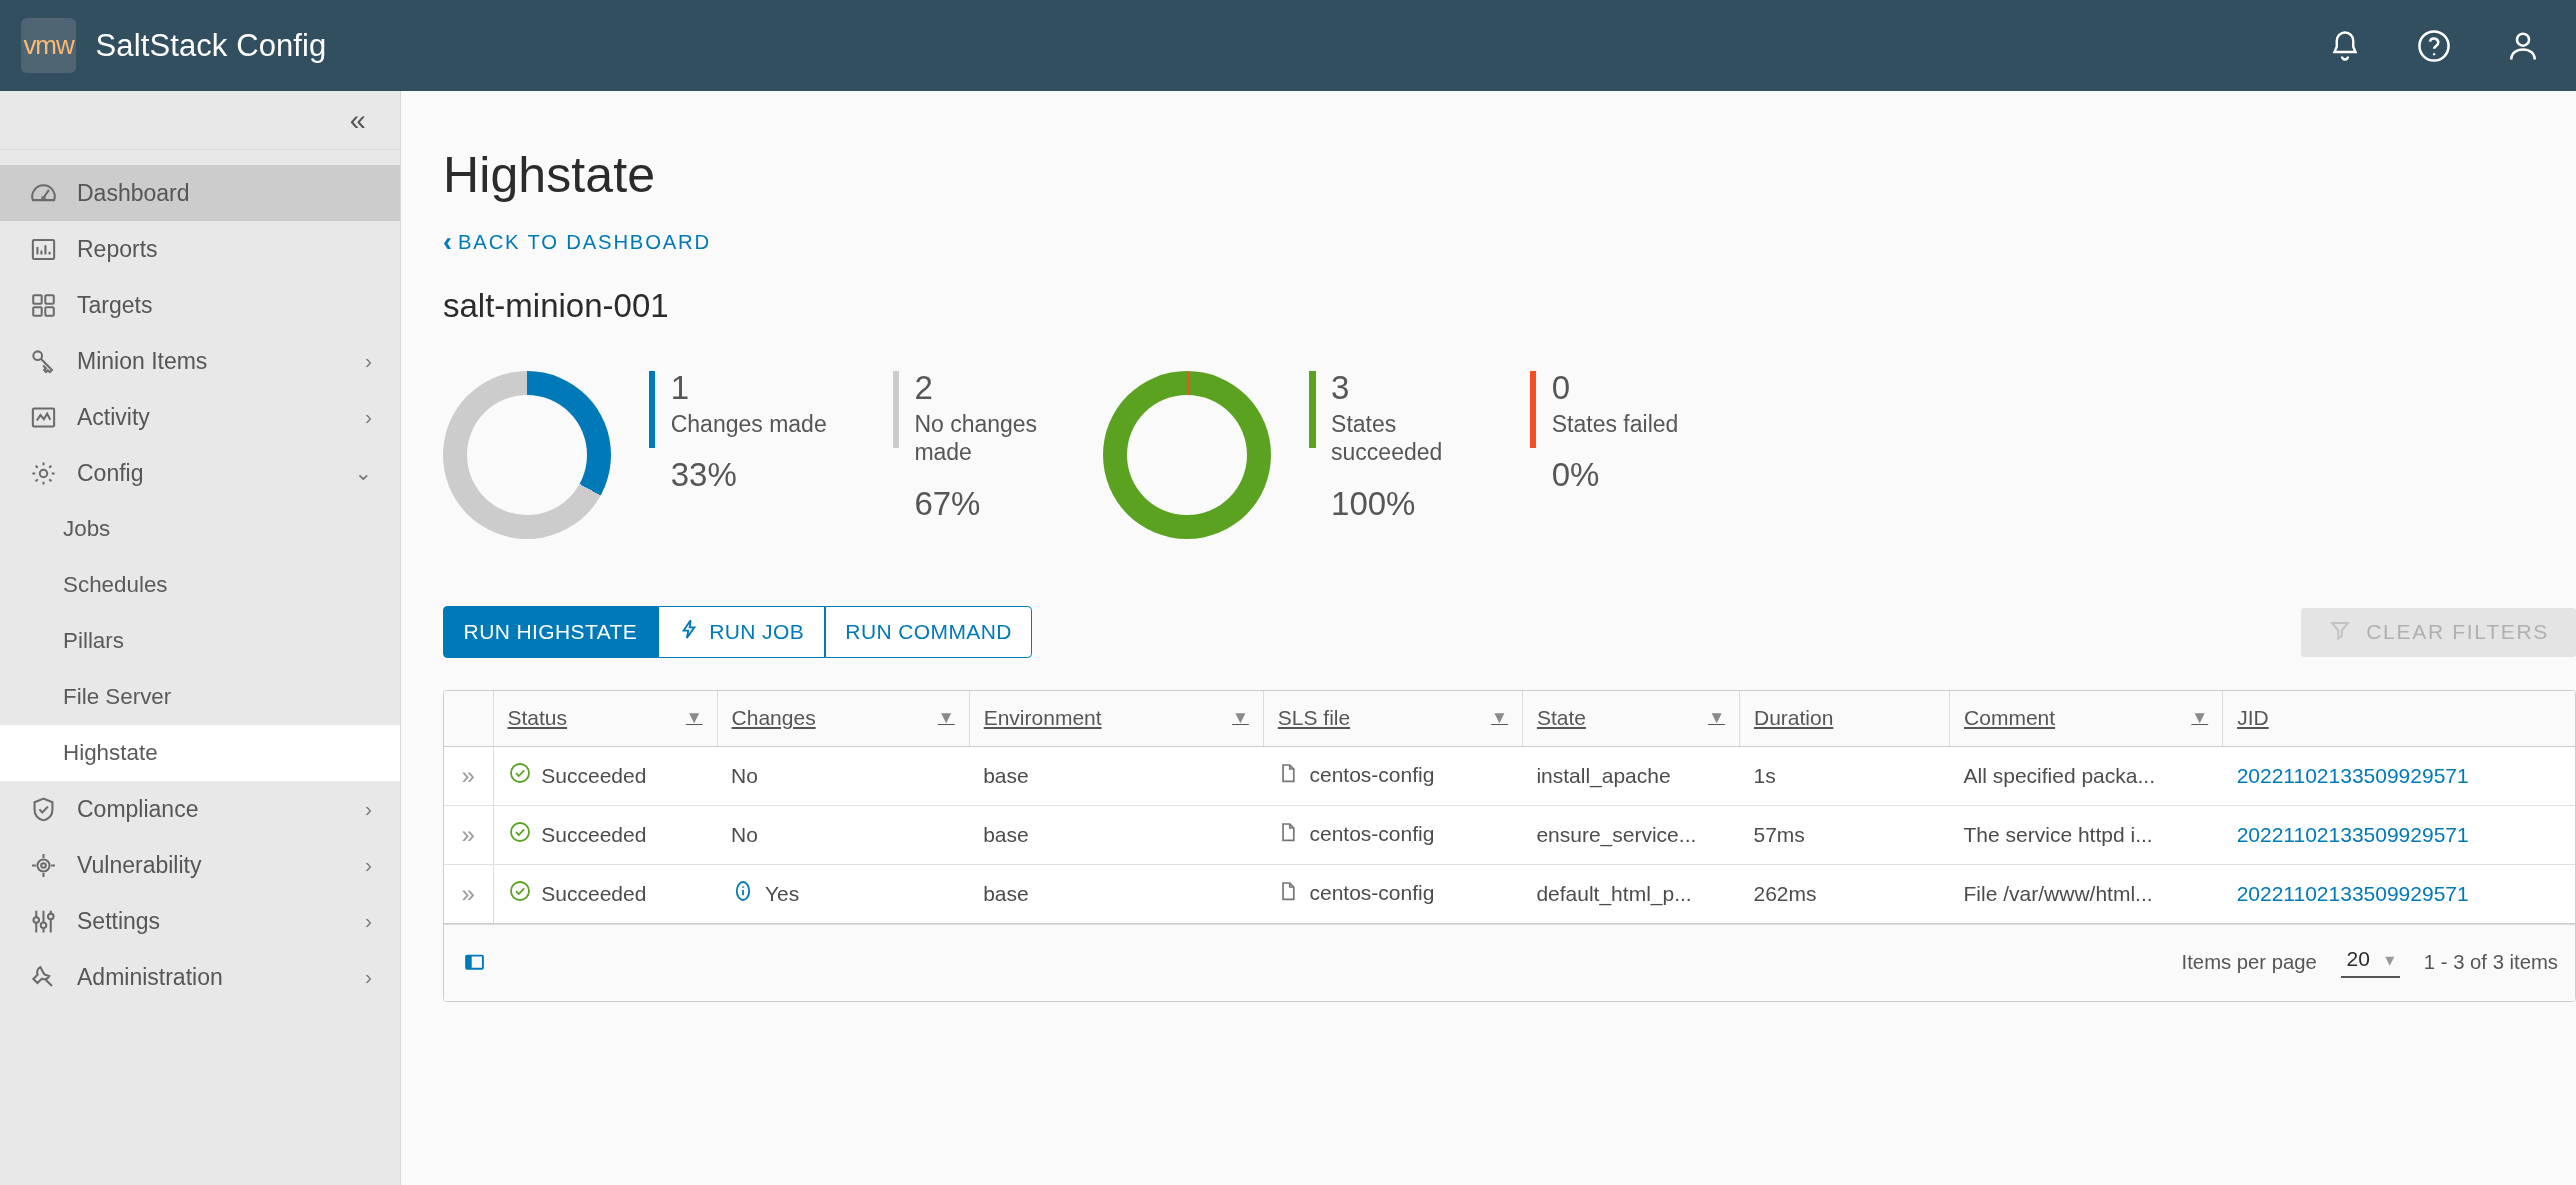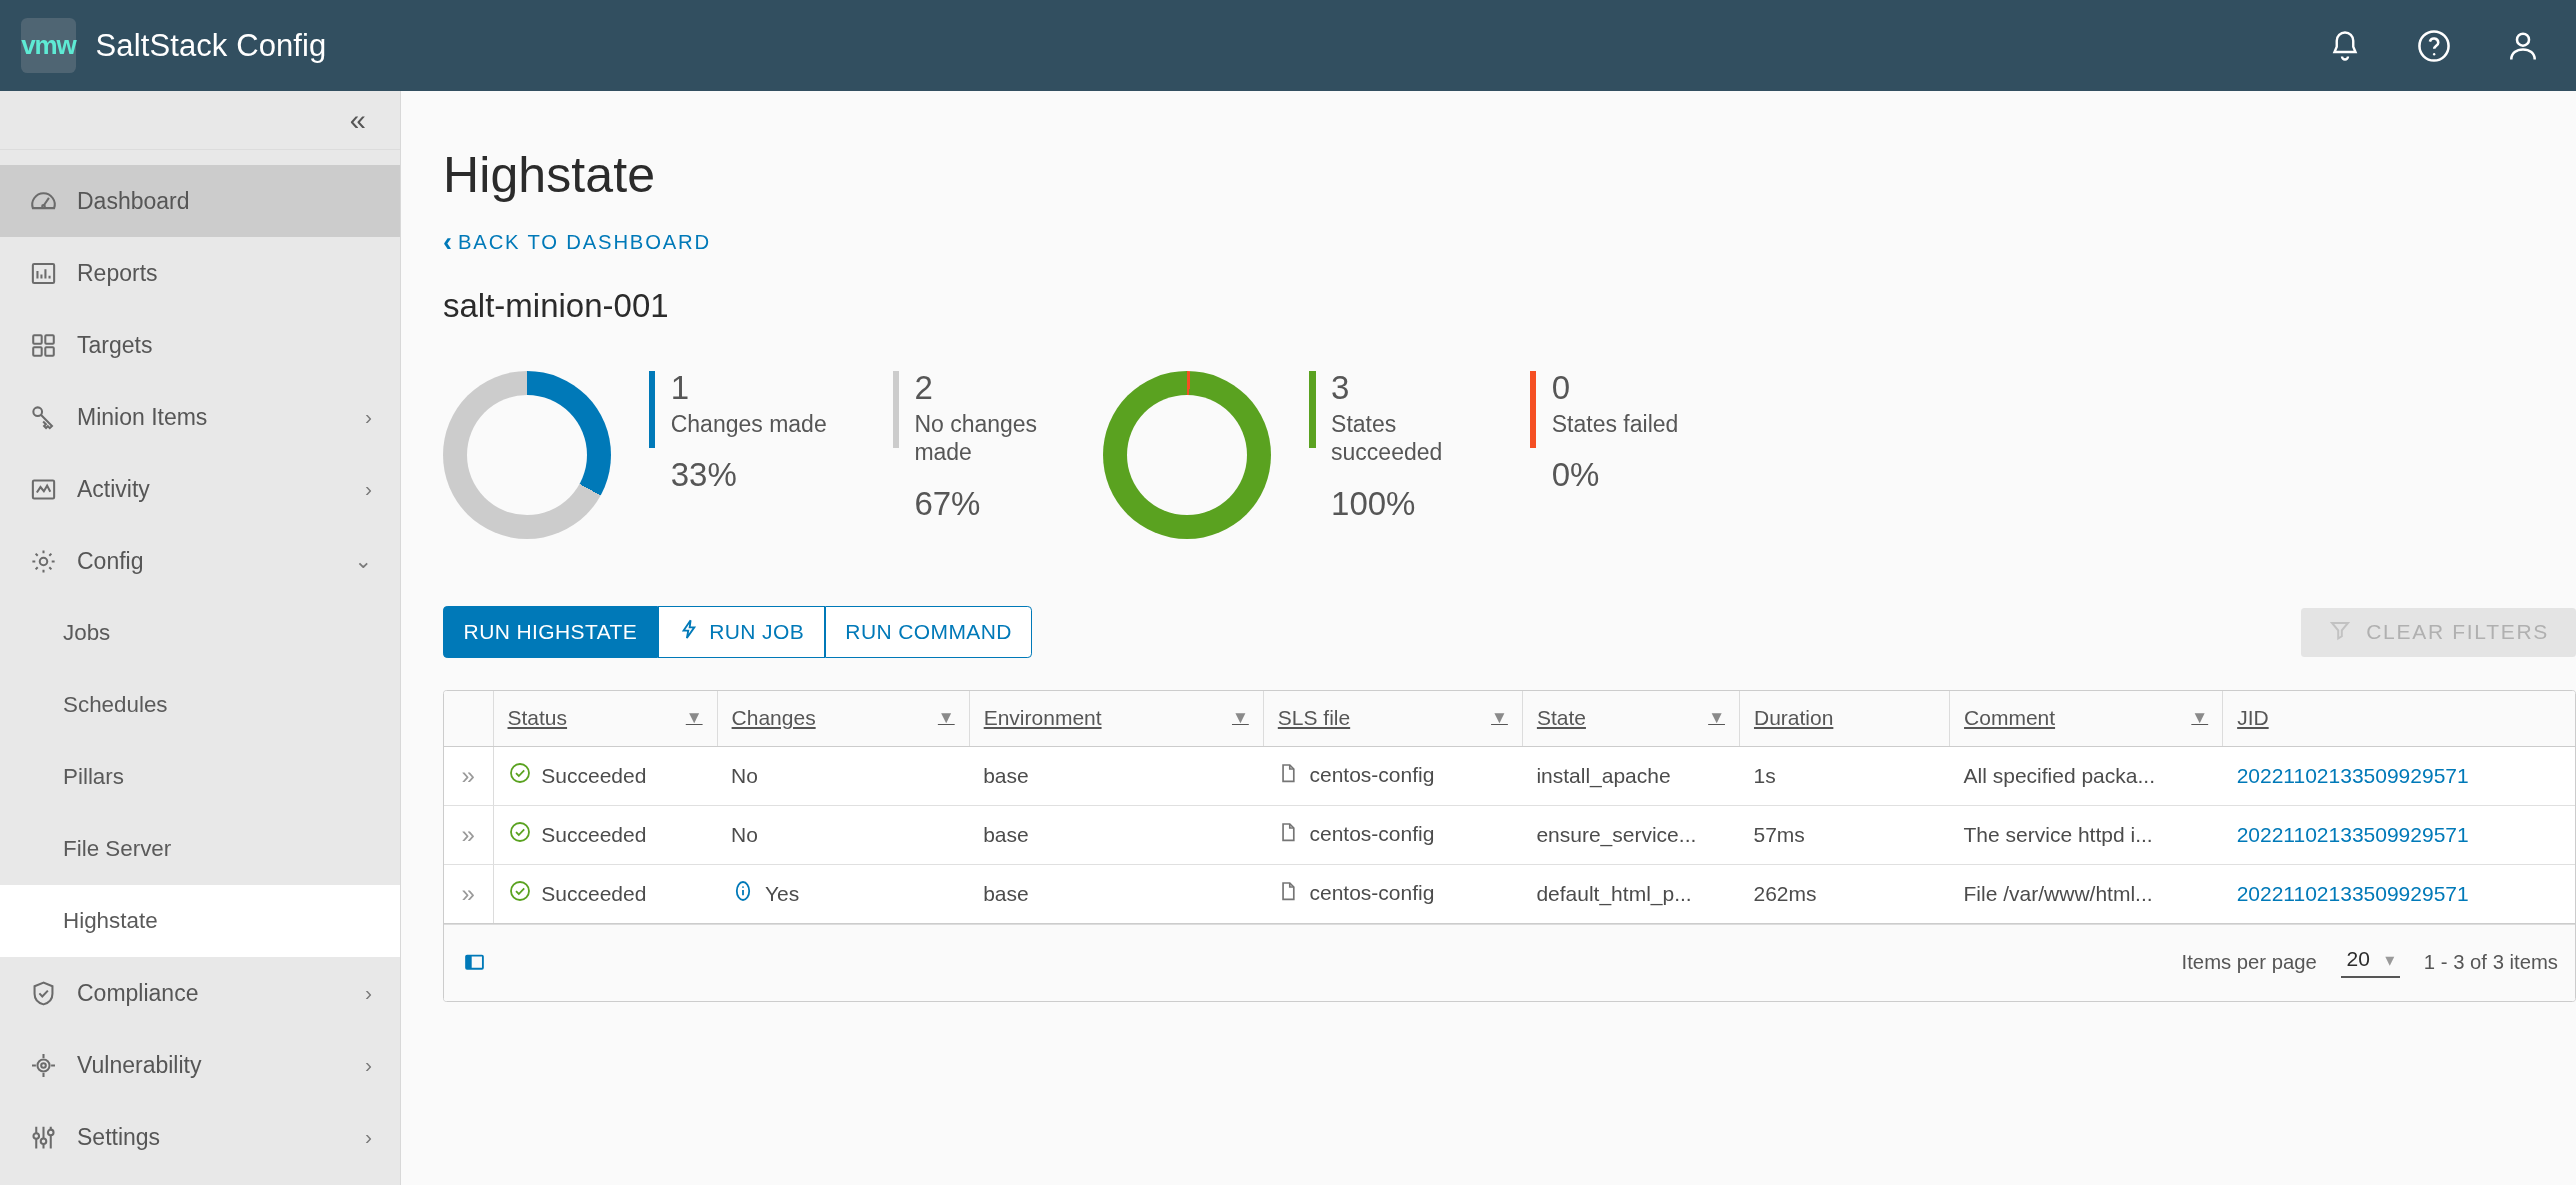--- a/index.html
+++ b/index.html
@@ -18,21 +18,21 @@
     padding: 0 27px 0 21px;
     color: #fff;
   }
   .logo-box {
     width: 55px; height: 55px; border-radius: 6.3px;
     background: #4F6573;
     display: flex; align-items: center; justify-content: center;
     margin-right: 19.6px;
   }
   .logo-text {
-    font-size: 26px; font-weight: 700; letter-spacing: -1.1px; color: #5eead4;
+    font-size: 26px; font-weight: 400; letter-spacing: -1.1px; color: #fdba74;
     font-family: "Liberation Sans", sans-serif;
   }
   .app-title { font-size: 31px; font-weight: 400; letter-spacing: 0.1px; }
   .header-spacer { flex: 1; }
   .header-icons { display: flex; align-items: center; gap: 50px; padding-right: 7px; }
   .hicon { width: 39px; height: 39px; display: flex; align-items: center; justify-content: center; cursor: pointer; }
   .hicon svg { stroke: #ffffff; fill: none; stroke-width: 1.6; }
 
   
   .body-row { display: flex; flex: 1; min-height: 0; }
@@ -45,21 +45,21 @@
     border-right: 0.7px solid #d8d8d8;
   }
   .collapse-row {
     height: 59px; display: flex; align-items: center; justify-content: flex-end;
     padding-right: 34px; border-bottom: 0.7px solid #dcdcdc;
   }
   .collapse-btn { font-size: 29px; color: #565656; cursor: pointer; line-height: 1; }
   .nav { padding-top: 15.4px; flex: 1; overflow: hidden; }
   .nav-item {
     display: flex; align-items: center;
-    height: 72px; padding: 0 28px 0 27px;
+    height: 56px; padding: 0 28px 0 27px;
     font-size: 23px; color: #565656; cursor: pointer;
   }
   .nav-item.active { background: #cccccc; }
   .nav-item.activewhite { background: #ffffff; }
   .nav-ico {
     width: 32px; height: 32px; min-width: 32px; margin-right: 18px;
     display: flex; align-items: center; justify-content: center;
   }
   .nav-ico svg { stroke: #6b6b6b; fill: none; stroke-width: 1.7; }
   .nav-label { flex: 1; white-space: nowrap; }

